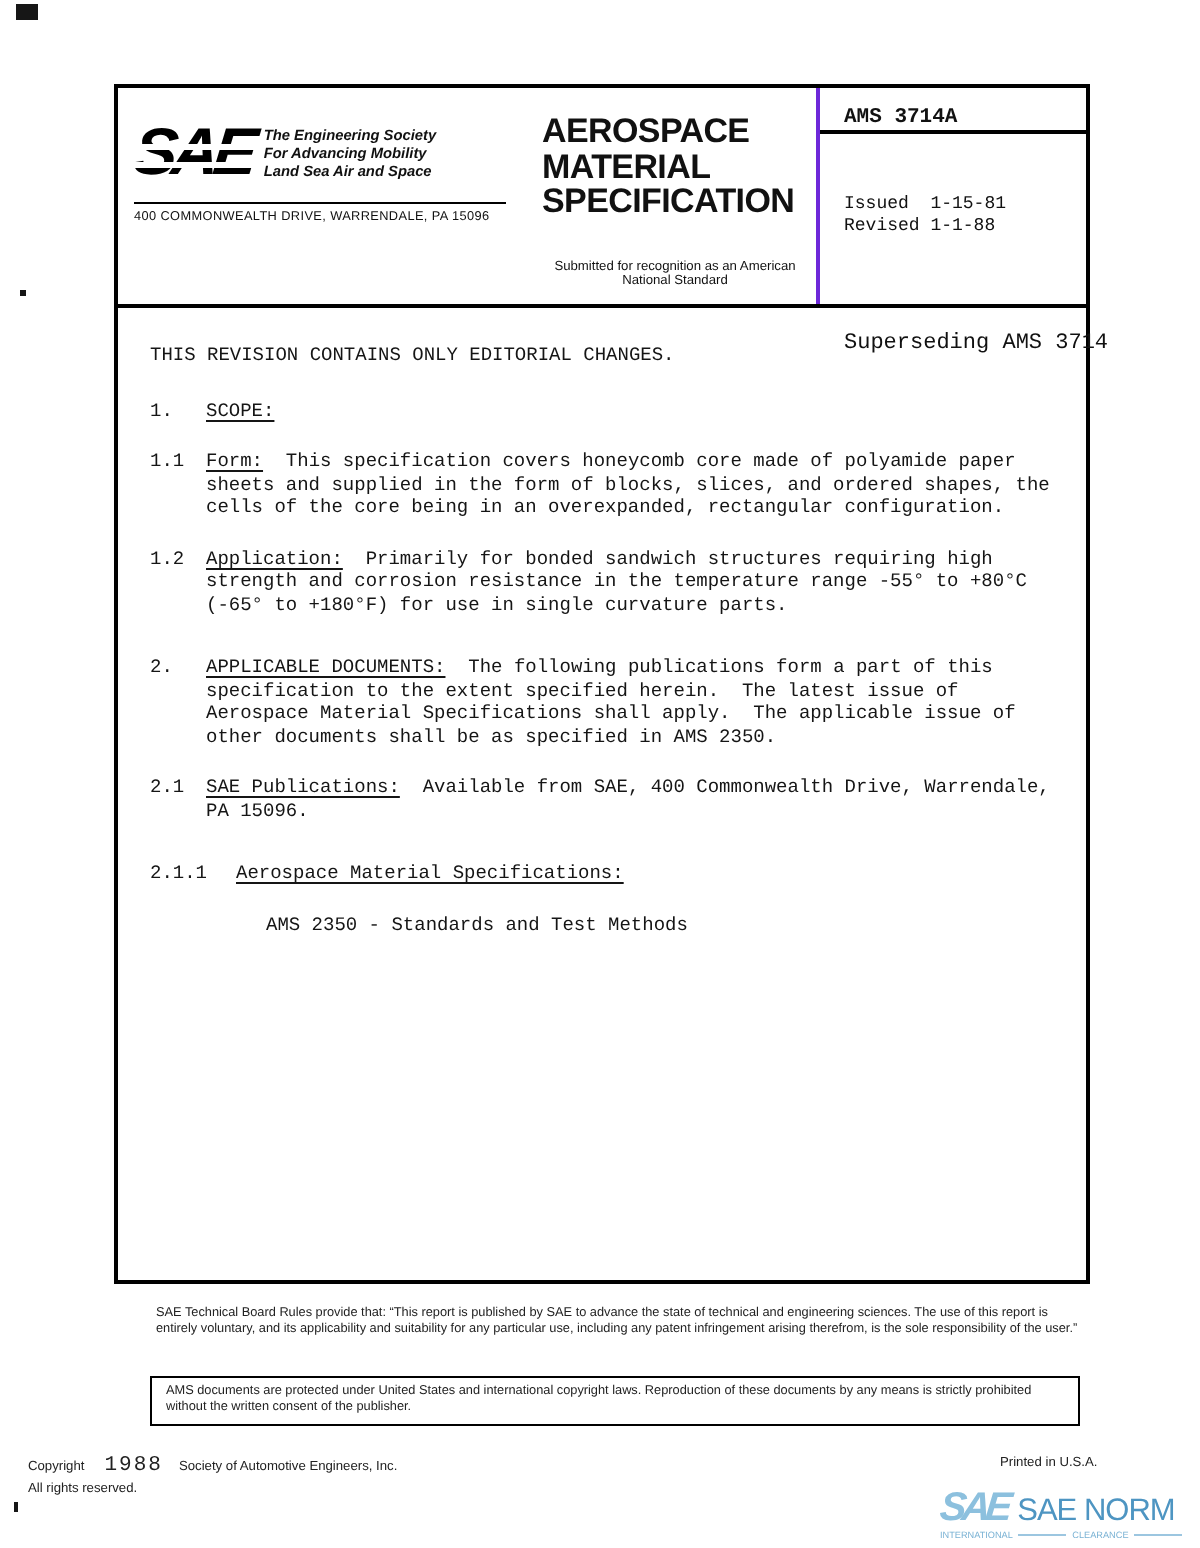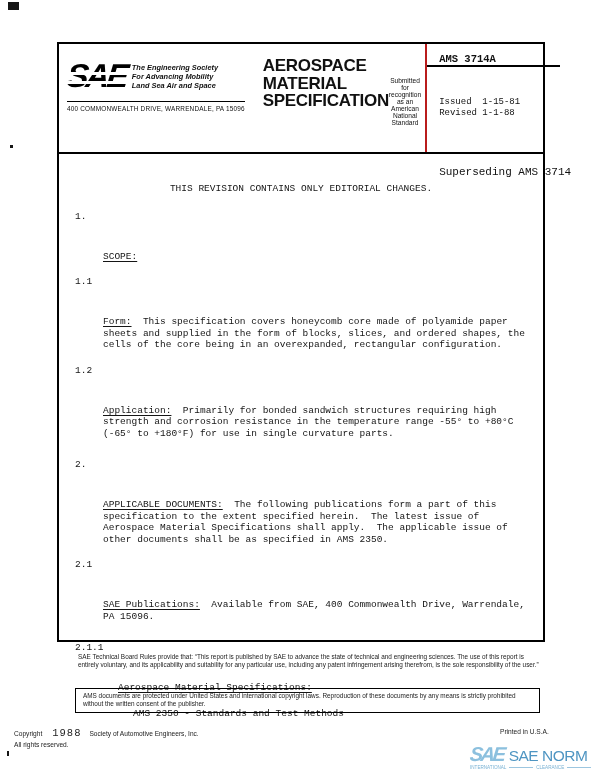--- a/index.html
+++ b/index.html
@@ -27,43 +27,43 @@
     position:relative;font-style:italic;font-weight:900;font-size:33px;line-height:40px;
     letter-spacing:-3px;transform:skewX(-6deg);padding-right:6px;color:#000;
     font-family:"Liberation Sans",sans-serif;
   }
   .sae-logo .stripe{position:absolute;left:-4px;right:2px;height:2.5px;background:#fff;}
   .sae-logo .stripe.s1{top:16px;}
   .sae-logo .stripe.s2{top:25px;}
   .tagline{font-style:italic;font-weight:bold;font-size:7.4px;line-height:9px;padding-top:7px;}
   .hdr-rule{border-top:1.6px solid #000;margin:5px 0 3px 0;}
   .address{font-size:6.4px;letter-spacing:.2px;white-space:nowrap;}
-  .hdr-mid{flex:1;box-sizing:border-box;padding:13px 4px 0 12px;display:flex;}
+  .hdr-mid{flex:1;box-sizing:border-box;padding:13px 4px 0 12px;display:flex;flex-direction:column;}
   .doc-type{font-weight:bold;font-size:17px;line-height:17.5px;letter-spacing:-.3px;}
   .ans-note{font-size:6.6px;margin-top:20px;text-align:center;}
-  .hdr-right{width:135px;border-left:2px solid #b91c1c;box-sizing:border-box;display:flex;flex-direction:column;
+  .hdr-right{width:135px;border-left:2px solid #6d28d9;box-sizing:border-box;display:flex;flex-direction:column;
     font-family:"Liberation Mono","DejaVu Sans Mono",monospace;}
   .doc-num{height:44px;box-sizing:border-box;border-bottom:2px solid #000;padding:9px 0 0 12px;
     font-size:10.5px;font-weight:bold;}
   .dates{padding:8px 0 0 12px;font-size:9px;line-height:11px;white-space:pre;}
   .superseding{margin-top:26px;font-size:11px;}
 
   
   .title-band{height:71px;border-bottom:2px solid #000;box-sizing:border-box;
     display:flex;align-items:center;justify-content:center;}
   .doc-title{font-family:"Liberation Mono","DejaVu Sans Mono",monospace;font-size:9.8px;letter-spacing:.1px;}
 
   
   .body{padding:18px 8px 0 16px;font-family:"Liberation Mono","DejaVu Sans Mono",monospace;
     font-size:9.5px;line-height:11.5px;color:#151515;}
-  .rev-notice{text-align:center;margin:11px 8px 16px 0;}
+  .rev-notice{text-align:left;margin:0 8px 16px 0;}
   .sec{display:flex;margin:0 0 14px 0;}
   .sec .num{flex:none;min-width:28px;white-space:pre;}
   .sec.s211 .num{min-width:43px;}
-  .sec .txt{flex:1;max-width:428px;white-space:pre-wrap;margin-top:40px;}
+  .sec .txt{flex:1;max-width:428px;white-space:pre-wrap;}
   .sec .u{text-decoration:underline;text-underline-offset:2px;}
   .sec.gap-before{margin-top:20px;}
   .ref-line{margin:10px 0 0 58px;white-space:pre;}
 
   
   .board-rules{position:absolute;left:78px;top:653px;width:462px;font-size:6.4px;line-height:7.9px;color:#222;}
   .copy-box{position:absolute;left:75px;top:688px;width:465px;box-sizing:border-box;
     border:1.5px solid #000;padding:3px 7px 4px 7px;font-size:6.4px;line-height:7.9px;color:#222;}
   .copy-row{position:absolute;left:14px;top:727px;font-size:6.6px;color:#222;}
   .copy-line{display:flex;align-items:baseline;}

